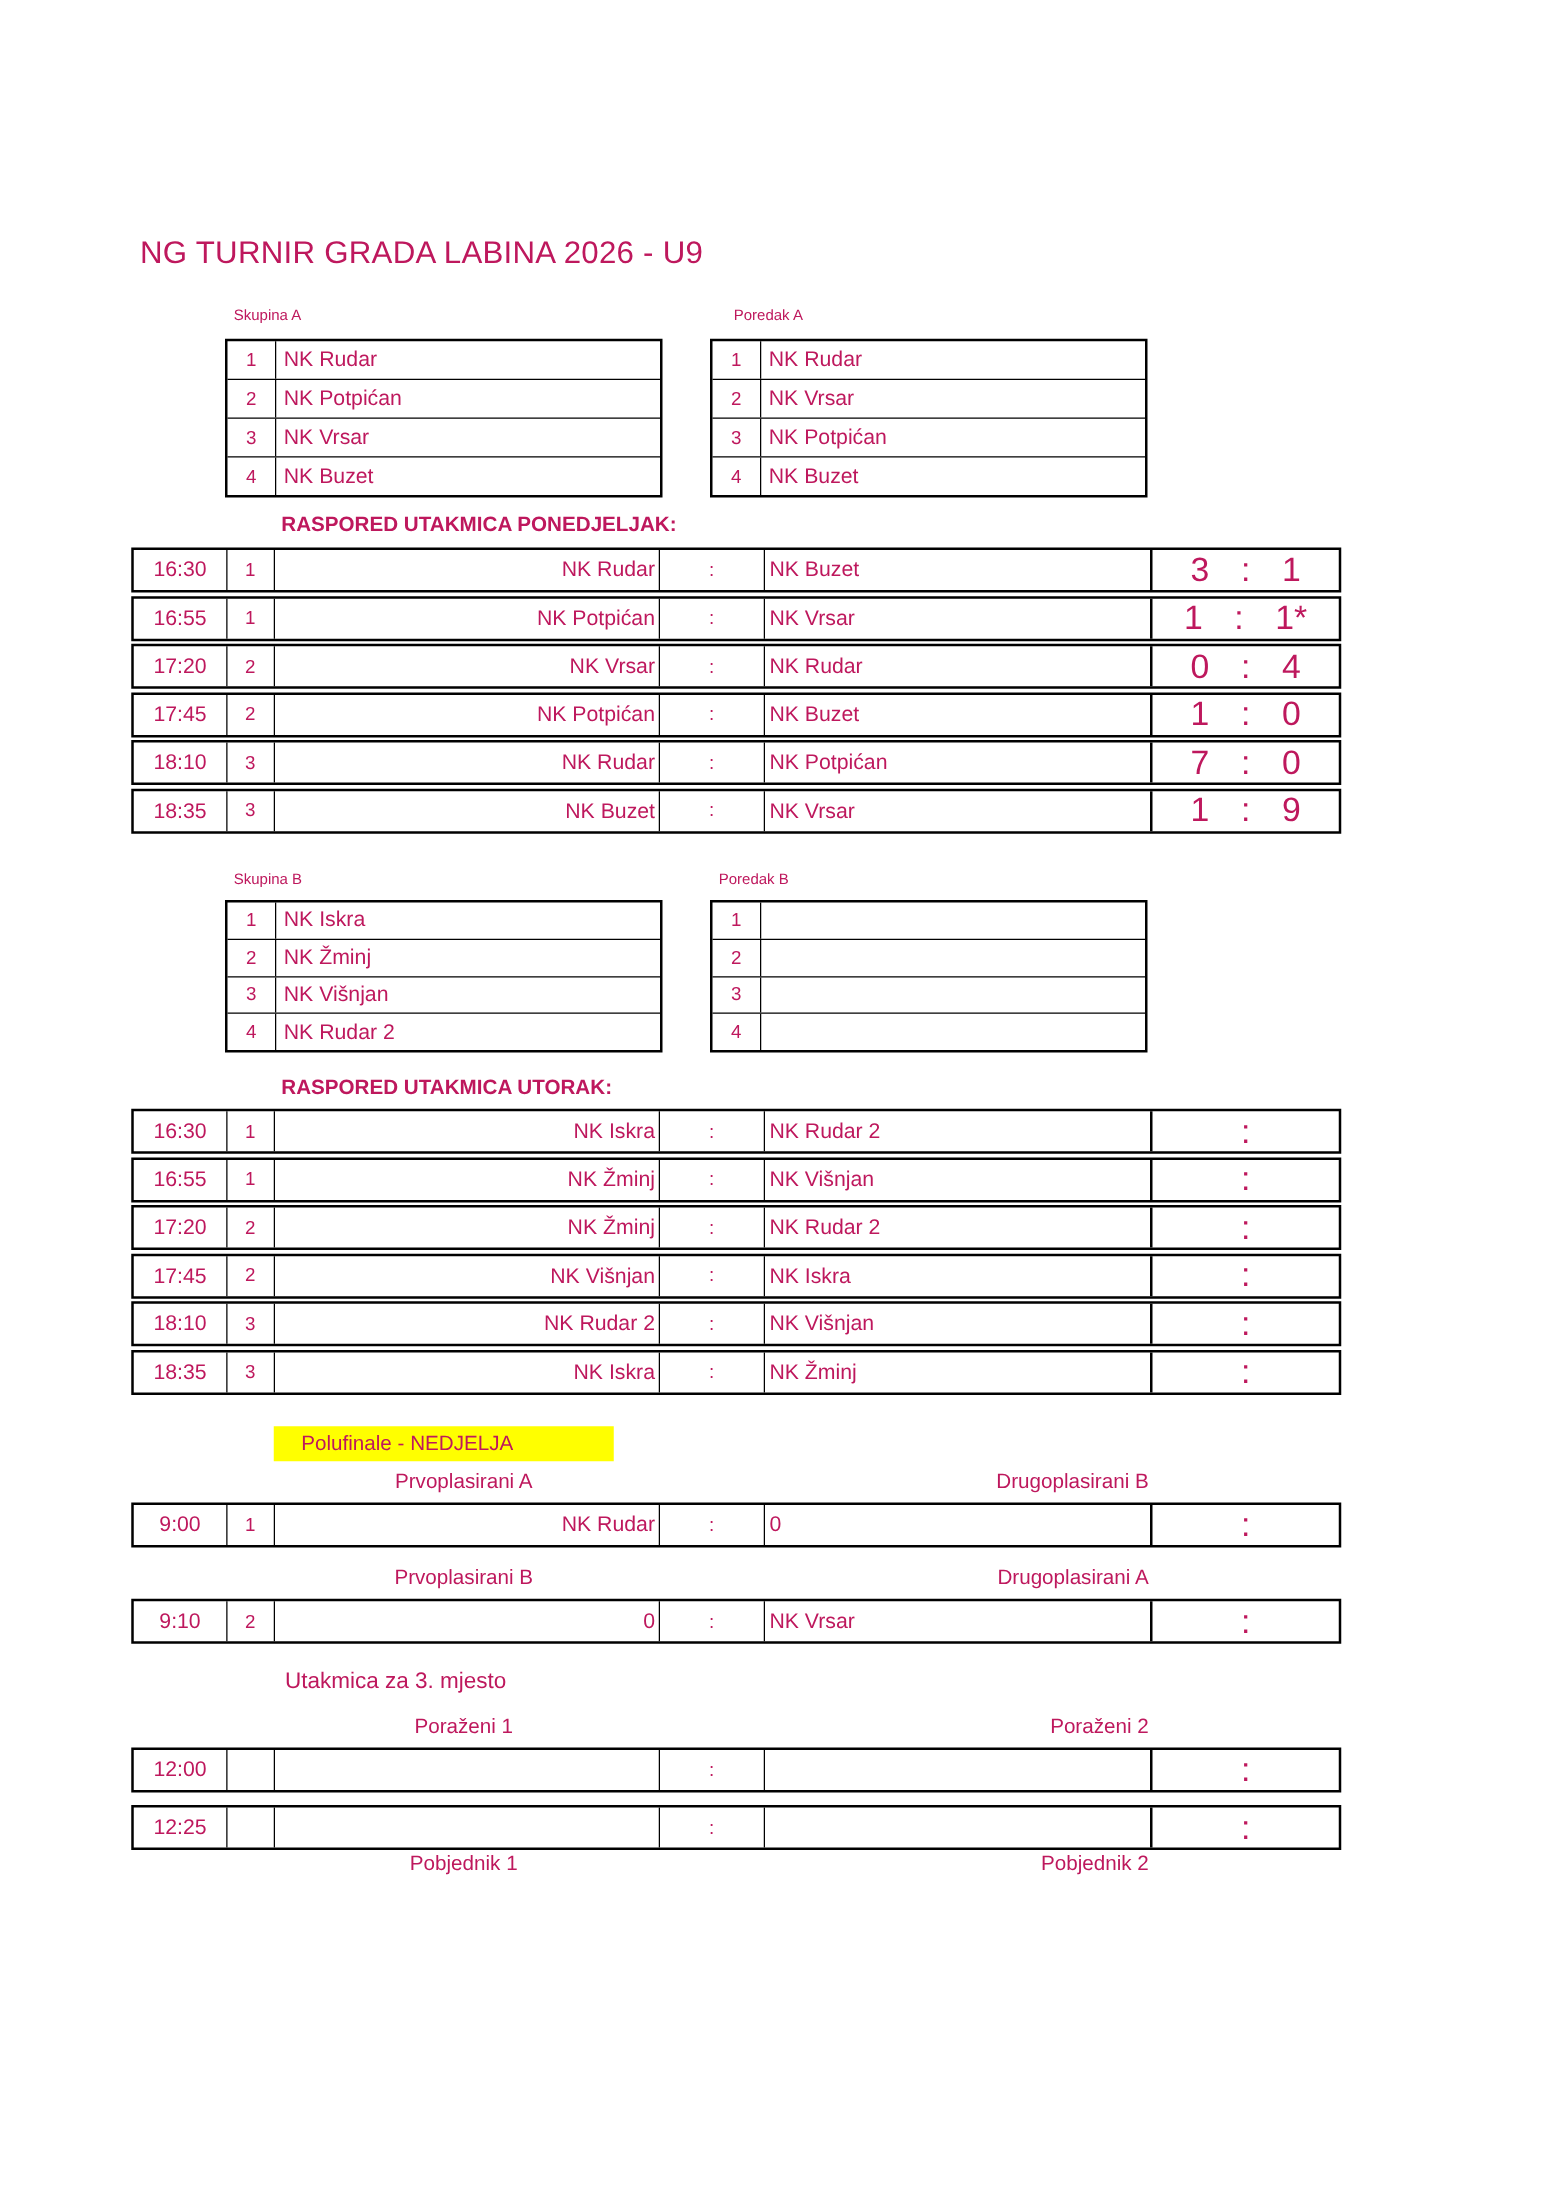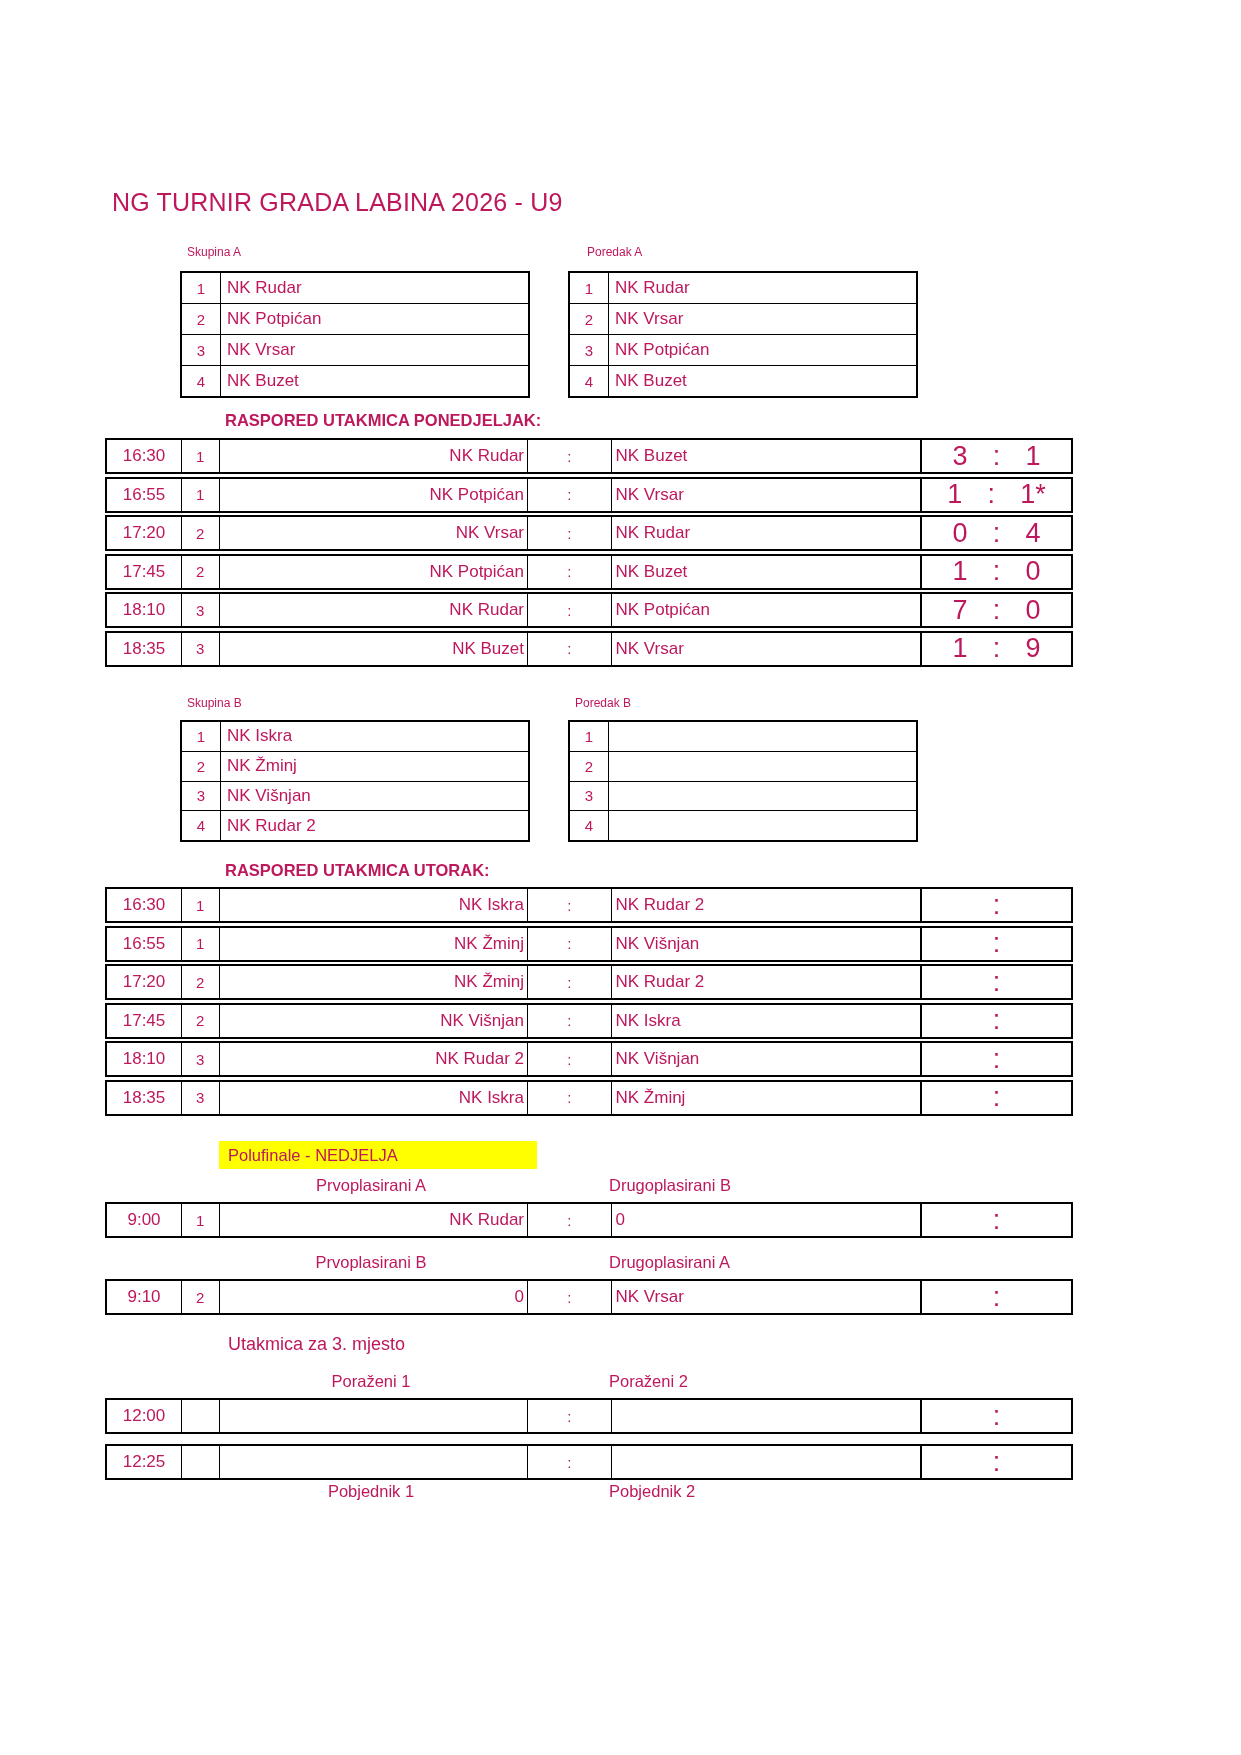--- a/index.html
+++ b/index.html
@@ -38,25 +38,25 @@
   .m-row{display:flex;border:2px solid #000;height:36px;background:#fff;box-sizing:border-box;align-items:stretch;width:968px;}
   .m-row>div{display:flex;align-items:center;box-sizing:border-box;}
   .c-time{width:74px;justify-content:center;font-size:17px;flex:none;}
   .c-field{width:37.5px;border-left:1.5px solid #000;justify-content:center;font-size:15px;flex:none;}
   .c-home{width:308.5px;border-left:1.5px solid #000;justify-content:flex-end;padding-right:3px;font-size:17px;flex:none;white-space:nowrap;overflow:hidden;}
   .c-colon{width:83.5px;border-left:1.5px solid #000;justify-content:center;font-size:15px;flex:none;}
   .c-away{width:309.5px;border-left:1.5px solid #000;justify-content:flex-start;padding-left:4px;font-size:17px;flex:none;white-space:nowrap;overflow:hidden;}
   .c-score{flex:1;border-left:2px solid #000;justify-content:center;gap:24px;font-size:27px;}
   .c-score span{display:inline-block;min-width:10px;text-align:center;}
   
-  #sf-label{left:219px;top:1141px;width:318px;height:28px;background:#ffff00;font-size:16.5px;
-            display:flex;align-items:center;padding-left:9px;box-sizing:border-box;white-space:nowrap;}
+  #sf-label{left:219px;top:1141px;width:272px;height:28px;background:#ffff00;font-size:16.5px;
+            display:flex;align-items:center;padding-left:22px;box-sizing:border-box;white-space:nowrap;}
   .pair{position:absolute;left:105px;width:968px;height:21px;font-size:16.5px;}
   .pair .h-home{position:absolute;left:112px;width:308px;text-align:center;white-space:nowrap;}
-  .pair .h-away{position:absolute;left:504px;width:310px;text-align:left;white-space:nowrap;}
+  .pair .h-away{position:absolute;left:504px;width:310px;text-align:right;white-space:nowrap;}
   #sf1-headers{top:1176px;}
   #sf2-headers{top:1253px;}
   #third-headers{top:1372px;}
   #final-headers{top:1482px;}
   .big-title{font-size:18px;white-space:nowrap;}
   #third-title{left:228px;top:1334px;}
   #final-title{left:228px;top:1444px;}
 </style>
 </head>
 <body>

